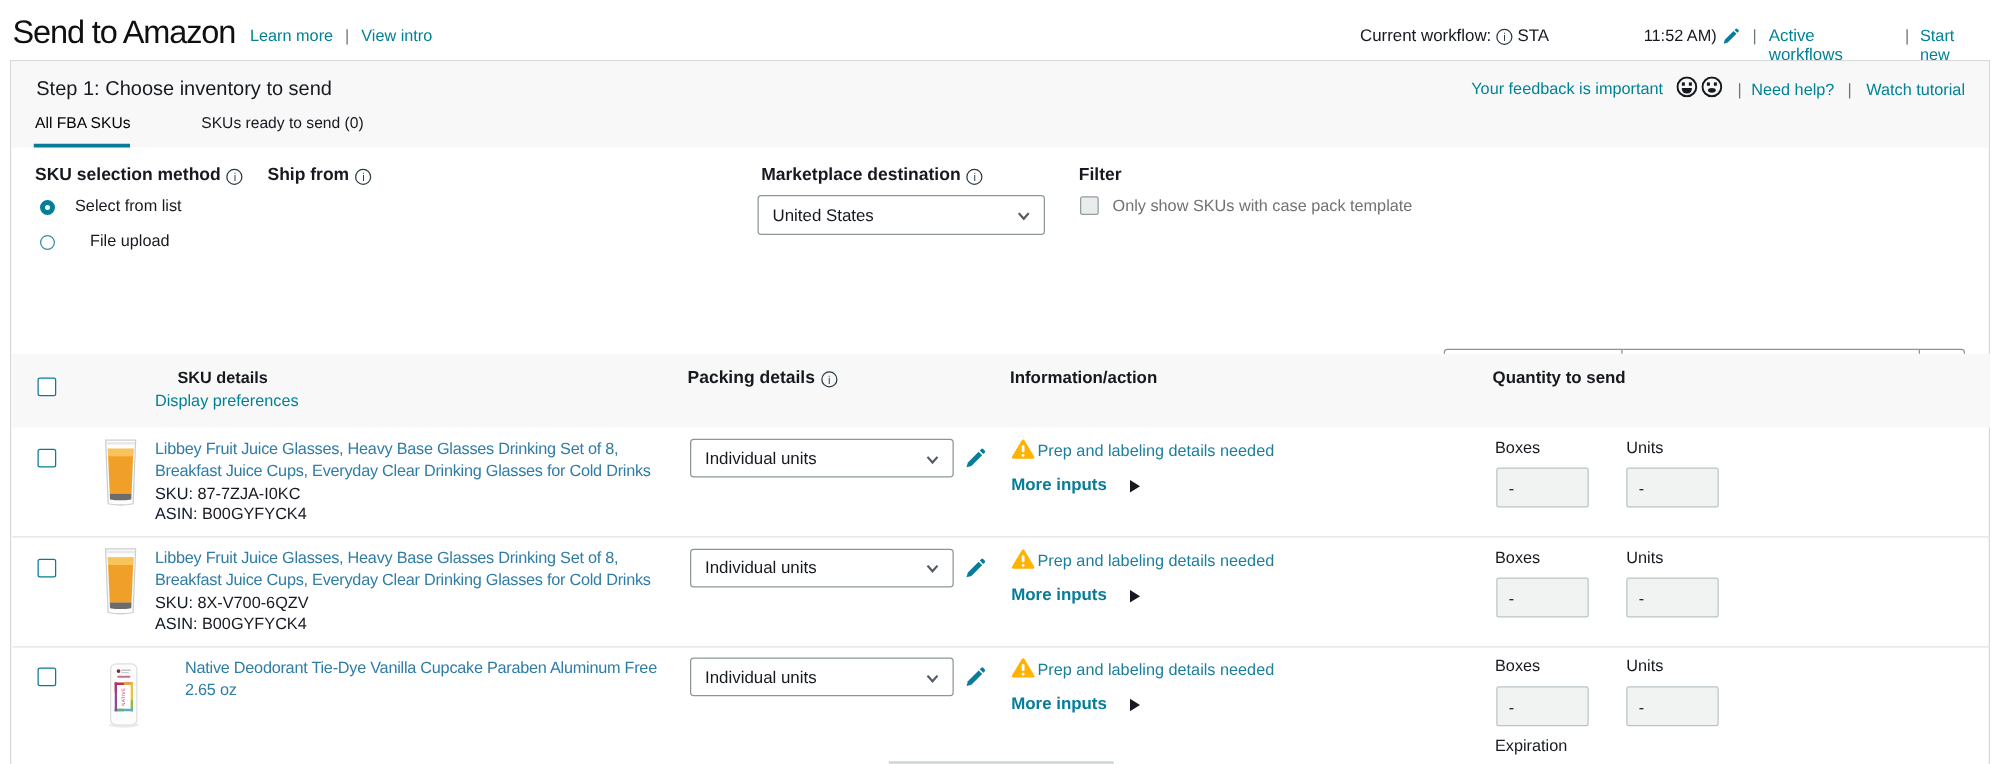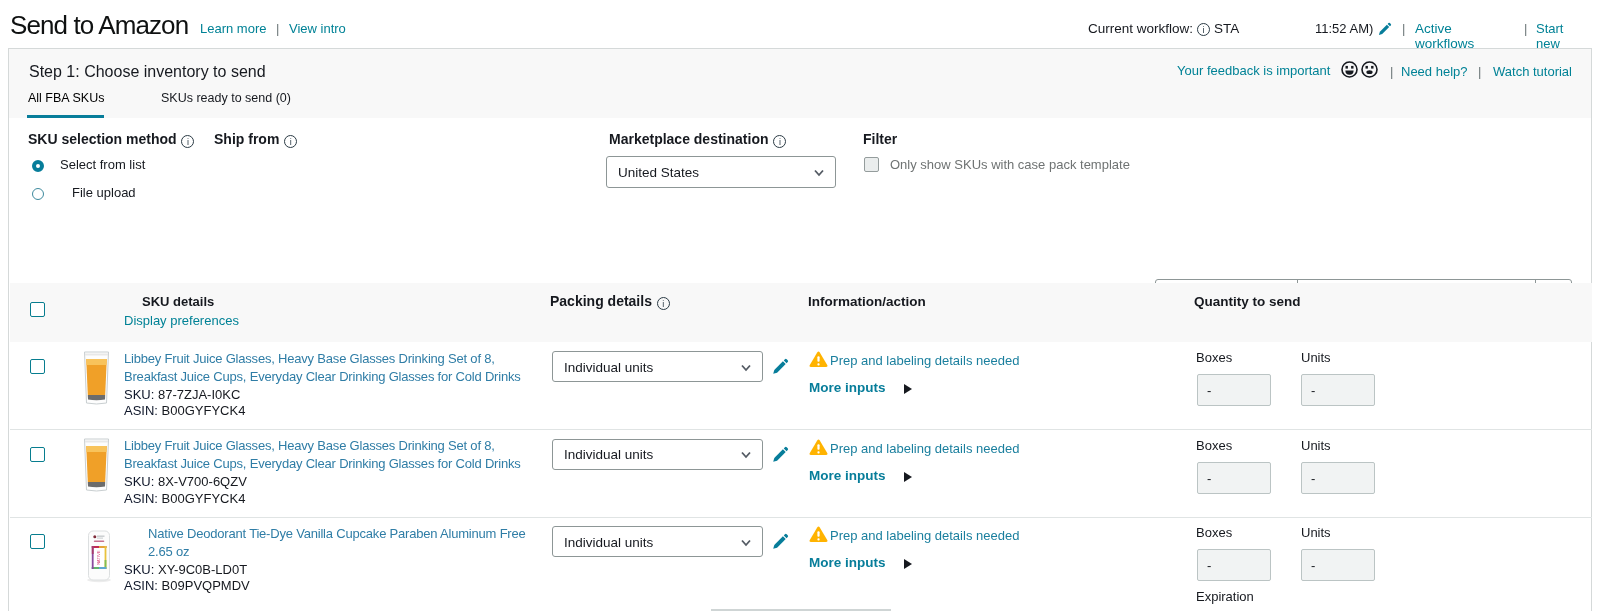--- a/index.html
+++ b/index.html
@@ -209,21 +209,20 @@
       <path d="M14 16 L21.4 16 L21.4 18 L14 18 Z" fill="#E4A33C"></path>
       <path d="M19.6 16 L21.4 16 L21.4 39 L19.6 39 Z" fill="#E9C23C"></path>
       <path d="M19.6 30 L21.4 30 L21.4 39 L19.6 39 Z" fill="#7FBF56"></path>
       <path d="M6.8 37 L21.4 37 L21.4 39 L6.8 39 Z" fill="#5FA8D0"></path>
       <path d="M6.8 37 L14 37 L14 39 L6.8 39 Z" fill="#63B36A"></path>
       <path d="M6.8 16 L8.6 16 L8.6 39 L6.8 39 Z" fill="#8A4A9E"></path>
       <path d="M6.8 16 L8.6 16 L8.6 24 L6.8 24 Z" fill="#A83A6A"></path>
       <text x="14" y="28.9" text-anchor="middle" transform="rotate(-90 14 27.5)" font-size="3.8" letter-spacing="0.2" fill="#D6336C" font-family="Liberation Sans, sans-serif">NATIVE</text>
     </svg>
     <div class="titleblock" style="left:115px; top:475.5px;margin-left:24px;">Native Deodorant Tie-Dye Vanilla Cupcake Paraben Aluminum Free<br>2.65 oz</div>
-    <div class="skublock" style="left:115px; top:512.5px;"><span class="lab">SKU:</span> XY-9C0B-LD0T<br><span class="lab">ASIN:</span> B09PVQPMDV</div>
     <div class="select" style="left:543px; top:477px; width:211px; height:31px;">
       <span class="selecttext">Individual units</span>
       <svg class="chev" viewBox="0 0 10 10">
           <path d="M1 2.5 L5 7 L9 2.5" fill="none" stroke="#545B64" stroke-width="1.8"></path>
         </svg>
     </div>
     <svg class="abs" style="left:763px; top:484px;" width="17" height="17" viewBox="0 0 17 17">
         <path d="M1.2 15.8 L2.3 11.9 L10.9 3.3 L13.7 6.1 L5.1 14.7 Z" fill="#077D9A"></path>
         <path d="M11.8 2.4 L12.9 1.3 Q13.8 0.4 14.7 1.3 L15.7 2.3 Q16.6 3.2 15.7 4.1 L14.6 5.2 Z" fill="#077D9A"></path>
       </svg>

